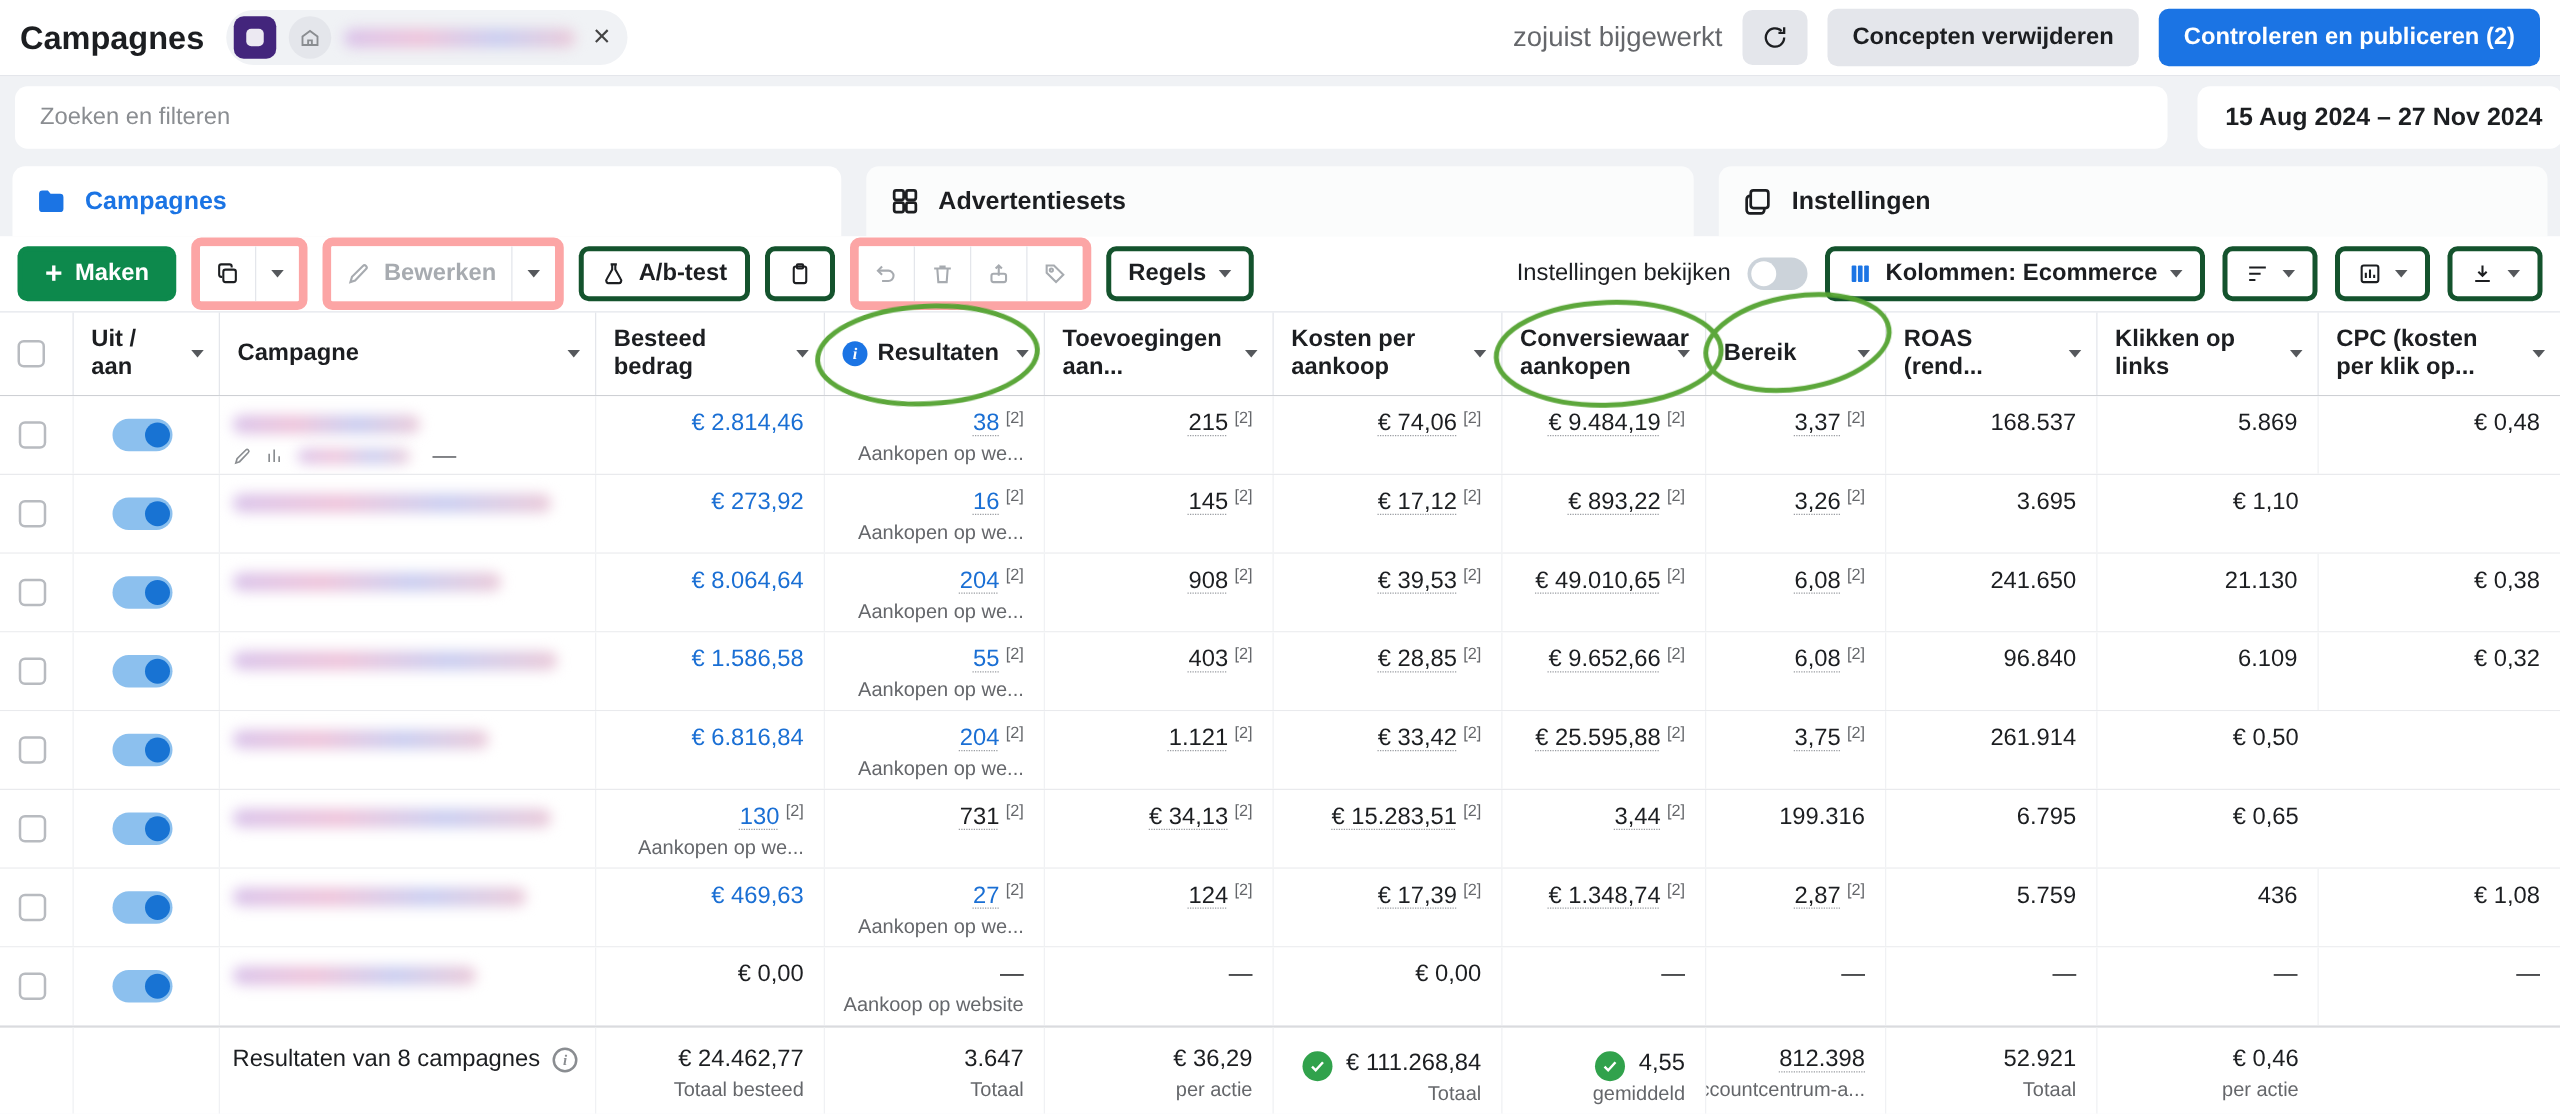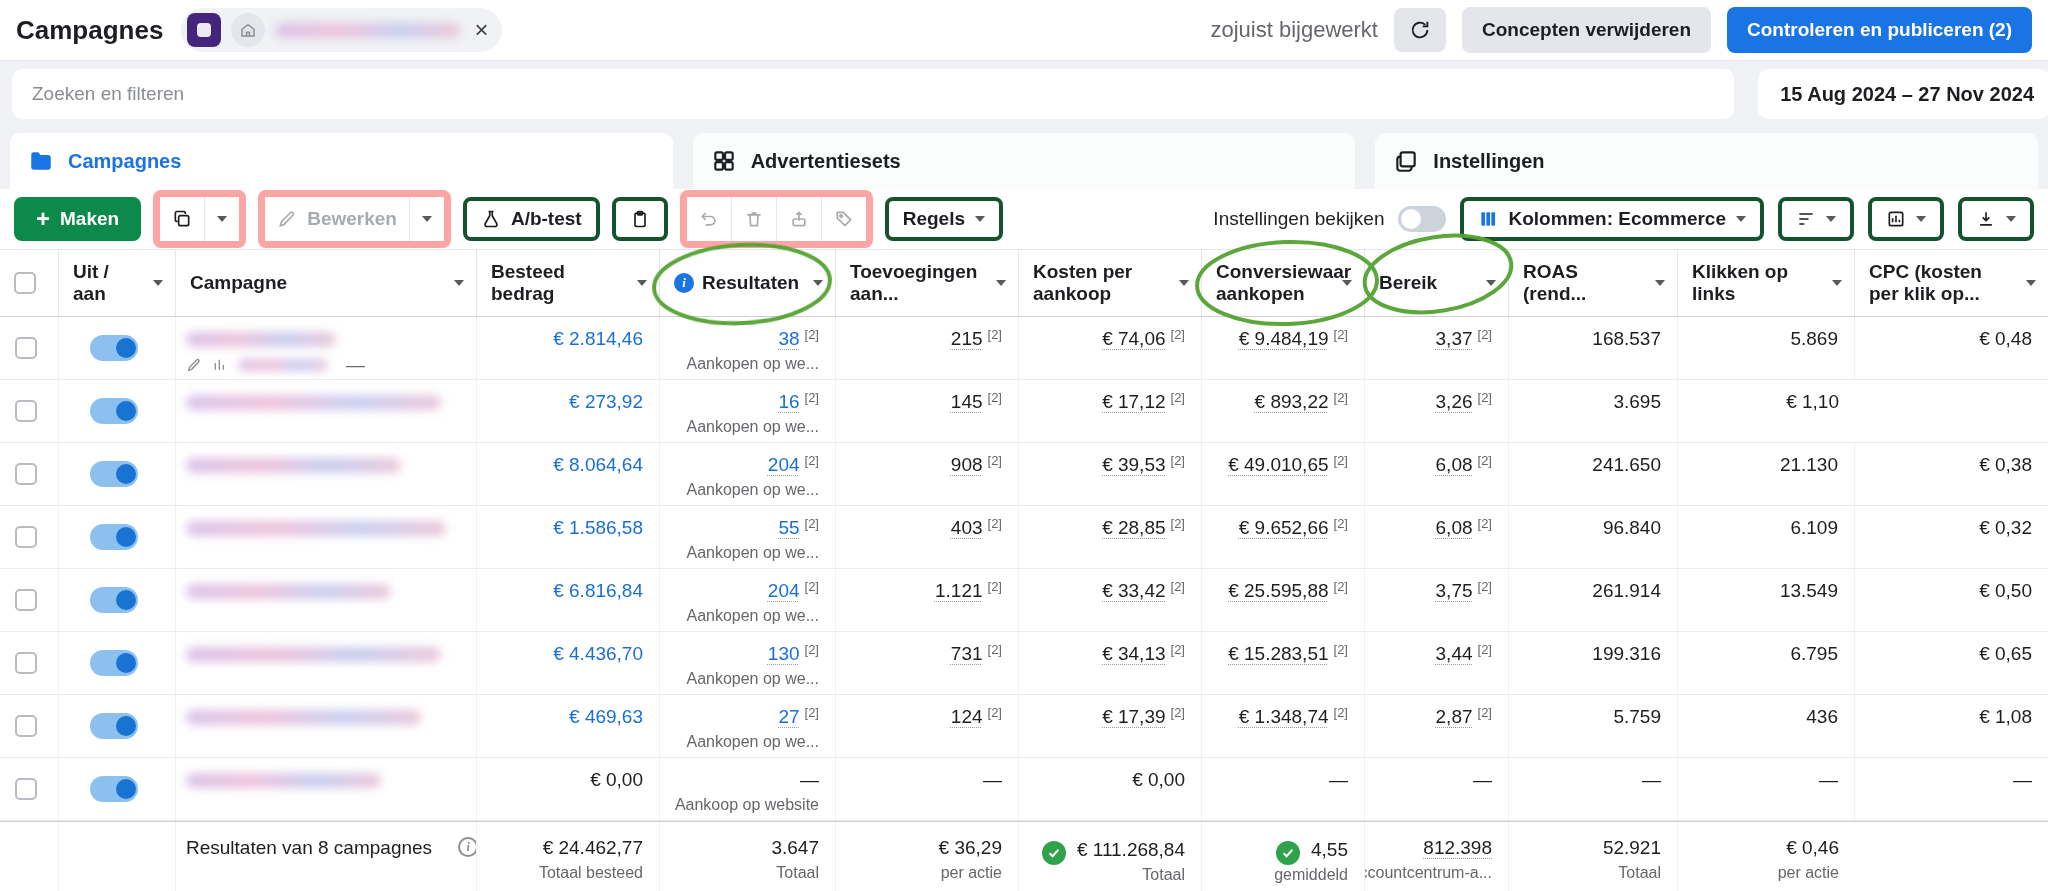--- a/index.html
+++ b/index.html
@@ -83,21 +83,21 @@
   .dotted{text-decoration:underline;text-decoration-style:dotted;text-decoration-color:#9a9da2;text-underline-offset:4px;text-decoration-thickness:1px;}
   .plain{color:#1c1e21;}
   .note{font-size:13px;color:#65676b;position:relative;top:-6px;margin-left:2px;}
   .sub{font-size:16px;color:#65676b;margin-top:5px;white-space:nowrap;}
   .rowactions{display:flex;align-items:center;gap:10px;margin-top:7px;color:#8a8d91;}
   .rowactions .mini-blur{width:90px;height:12px;}
   .dashret{color:#65676b;margin-left:8px;}
 
   .tfoot{display:grid;grid-template-columns:var(--cols);height:81px;border-top:1px solid #ced0d4;background:#fff;}
   .tfoot .cell{padding-top:15px;}
-  .foot-label{display:flex;align-items:flex-start;gap:26px;font-size:19px;white-space:nowrap;}
+  .foot-label{display:flex;align-items:center;gap:10px;font-size:19px;white-space:nowrap;}
   .check-circle{width:24px;height:24px;border-radius:50%;background:#31a24c;display:inline-flex;align-items:center;justify-content:center;flex:0 0 auto;margin-right:8px;position:relative;top:4px;}
 
   
   .overlay{position:absolute;inset:0;pointer-events:none;z-index:60;}
 
   svg.ic{display:block;}
 </style>
 </head>
 <body>
 
@@ -686,47 +686,37 @@
               <sup class="note">[2]</sup>
             </div>
     </div>
     <div class="cell">
             <div class="valrow">
               <span class="val">261.914</span>
             </div>
           </div>
     <div class="cell">
             <div class="valrow">
-              <span class="val">13.549</span>
-            </div>
-          </div>
-    <div class="cell">
-            <div class="valrow">
               <span class="val">€ 0,50</span>
             </div>
           </div>
   </div>
 
   <div class="trow">
     <div class="cell c-ctl">
             <span class="checkbox"></span>
           </div>
     <div class="cell c-ctl">
             <span class="toggle on">
               <span class="knob"></span>
             </span>
           </div>
     <div class="cell c-left">
       <span class="blurbar namebar" style="margin-top: 4px; width: 255px;"></span>
 
-    </div>
-    <div class="cell">
-      <div class="valrow">
-              <span class="val blue spentv">€ 4.436,70</span>
-            </div>
     </div>
     <div class="cell">
       <div class="valrow">
               <span class="val blue est dotted">130</span>
               <sup class="note">[2]</sup>
             </div>
       <div class="sub">Aankopen op we...</div>
     </div>
     <div class="cell">
       <div class="valrow">

